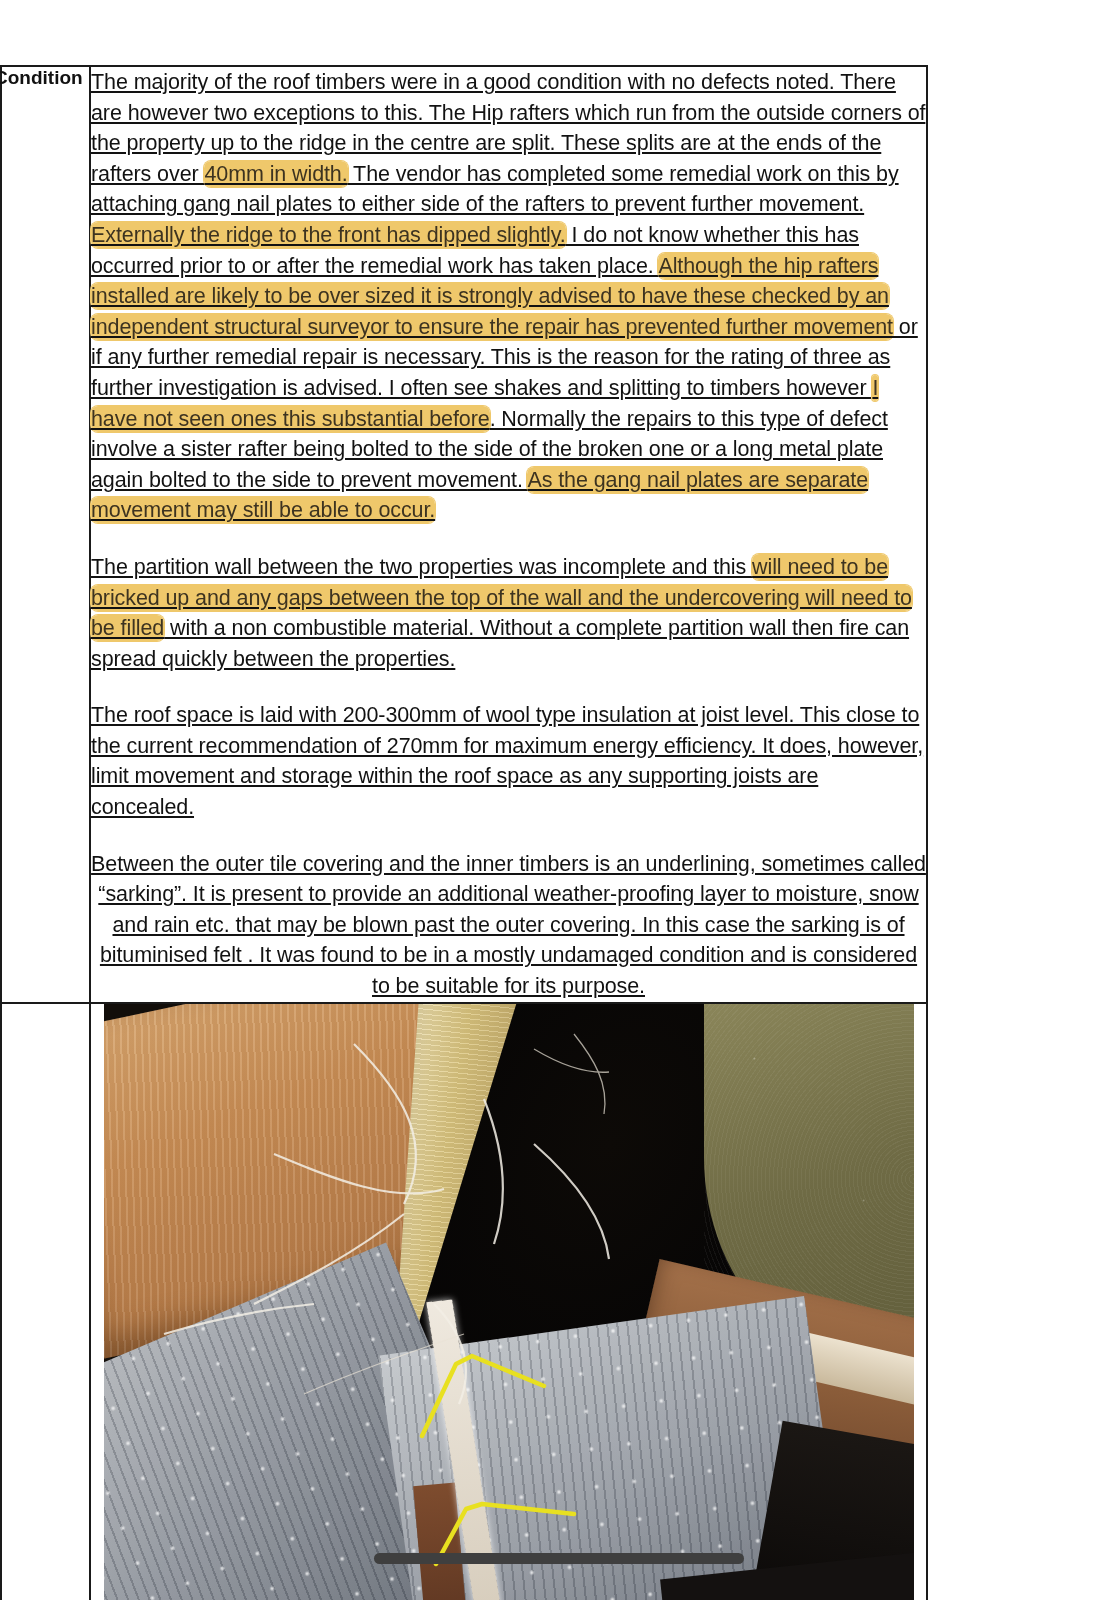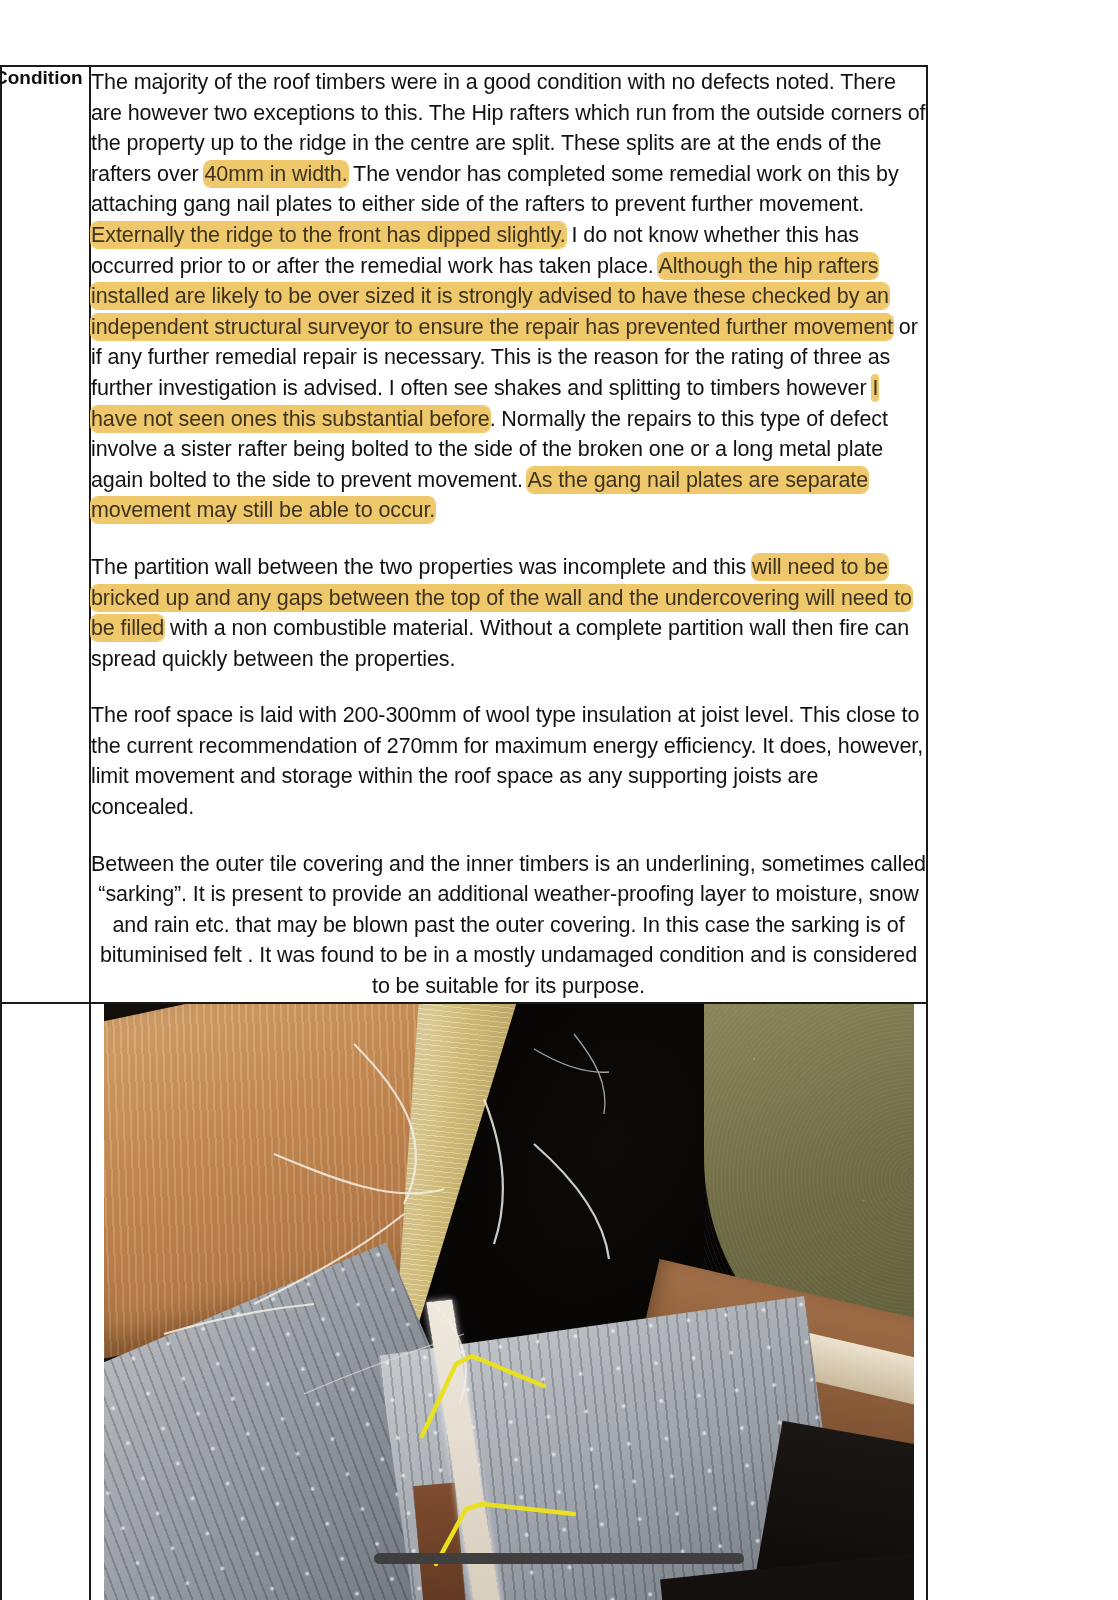--- a/index.html
+++ b/index.html
@@ -41,20 +41,21 @@
   .body-cell{ padding:20px 14px 22px 14px; }
 
   
   .para{
     font-size:21.5px;
     line-height:30.6px;
     color:#121212;
     margin:0 0 26px 0;
     text-align:left;
     letter-spacing:-0.1px;
+    text-decoration:underline;
   }
   .para:last-child{ margin-bottom:0;text-align:center; }
 
   
   .hl{
     background-color:#efc86b;
     box-shadow:0 0 0 1px #efc86b;
     border-radius:7px;
     padding:1px 0;
     color:#3d3320;

